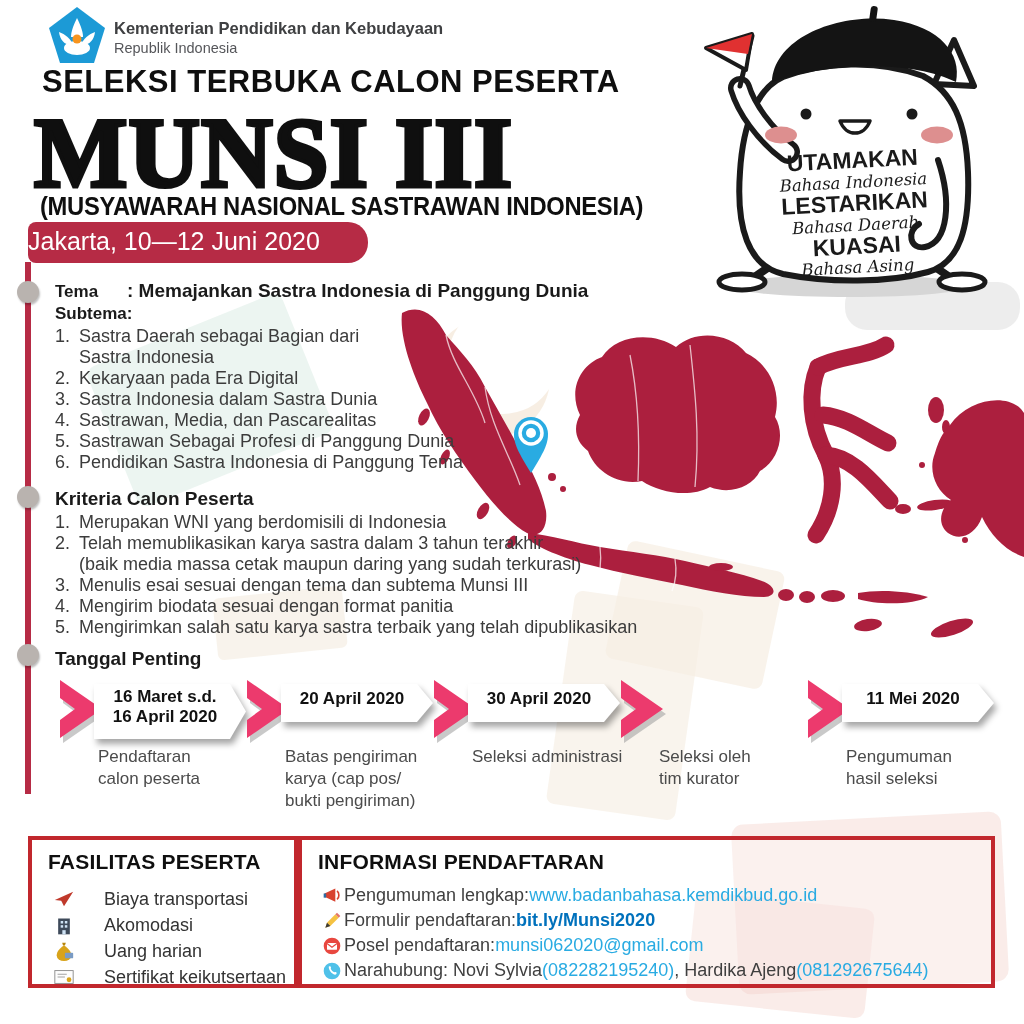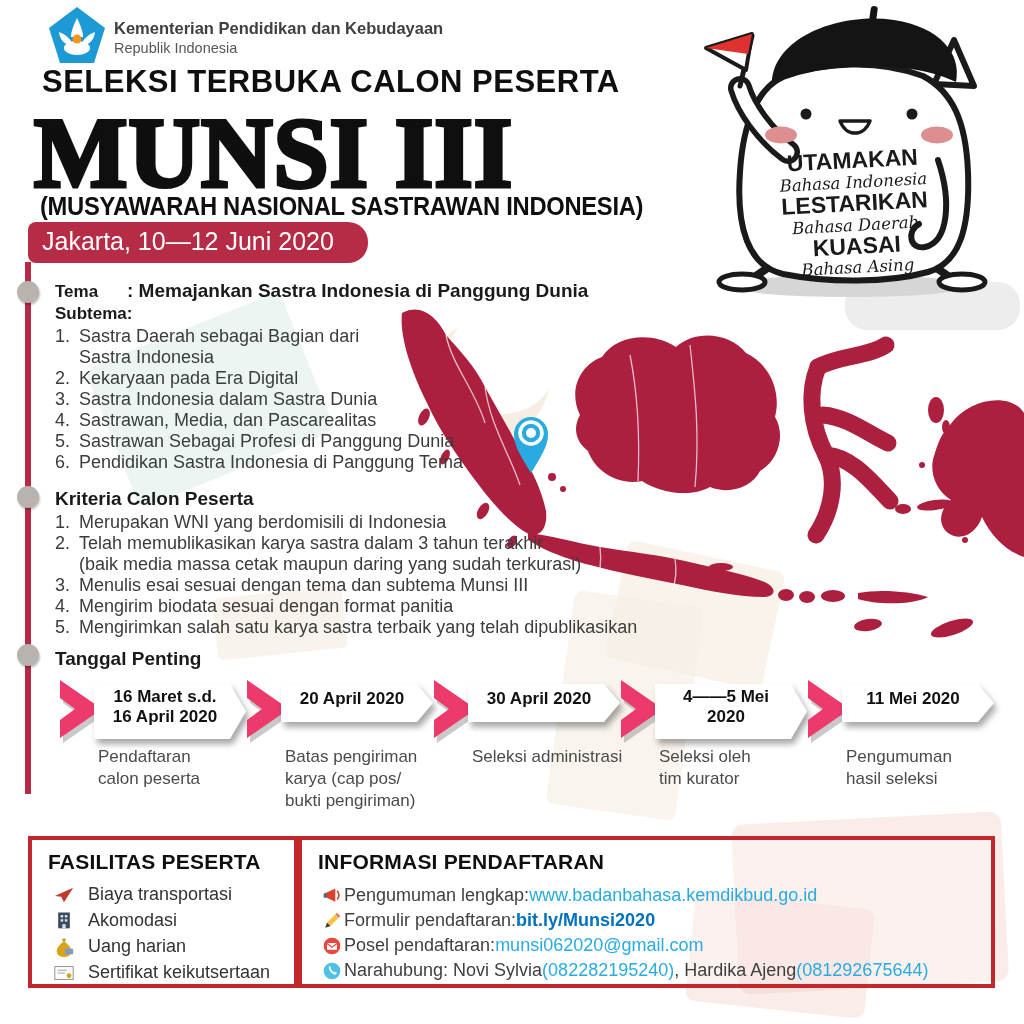--- a/index.html
+++ b/index.html
@@ -38,21 +38,21 @@
   
   .kicker{ position:absolute; left:42px; top:64px; z-index:2; font-size:31px; font-weight:800;
     letter-spacing:.5px; color:#0f0f0f; }
   .main-title{ position:absolute; left:34px; top:84px; z-index:2; font-family:"Liberation Serif", serif;
     font-weight:bold; font-size:99px; line-height:1.05; color:#0f0f0f;
     -webkit-text-stroke:4px #0f0f0f; letter-spacing:1px;margin-top:17px; }
   .subtitle{ position:absolute; left:40px; top:192px; z-index:2; font-size:25px; font-weight:800;
     letter-spacing:-0.3px; transform:scaleX(.95); transform-origin:left; color:#0f0f0f; }
   .banner{ position:absolute; left:28px; top:222px; z-index:2; height:41px; min-width:340px;
     background:#b62b45; color:#fff; border-radius:8px 20px 20px 8px;
-    font-size:25px; display:flex; align-items:center; padding:0 24px 2px 14px; }
+    font-size:25px; display:flex; align-items:center; padding:0 24px 2px 0; }
 
   
   .rail{ position:absolute; left:25px; top:262px; width:6px; height:532px; background:#b62b45; z-index:1; }
   .rail-dot{ position:absolute; left:17px; width:22px; height:22px; border-radius:50%;
     background:#b9b3af; box-shadow:1px 2px 2px rgba(0,0,0,.25); z-index:2; }
 
   
   .sec{ position:absolute; z-index:3; }
   .tema-line{ left:55px; top:280px; font-size:19px; font-weight:bold; }
   .tema-line .tema-label{ display:inline-block; width:72px; font-size:17px; }
@@ -78,21 +78,21 @@
   .milestone .desc{ position:absolute; left:38px; top:70px; width:160px;
     font-size:17px; color:#4b4b4b; line-height:22px; white-space:pre-line; }
 
   
   .bbox{ position:absolute; top:836px; height:152px; border:4px solid #c1272d; z-index:3;
     background:rgba(255,255,255,.25); }
   .box-fasilitas{ left:28px; width:270px; }
   .box-informasi{ left:298px; width:697px; }
   .bbox h2{ font-size:21px; font-weight:800; color:#0f0f0f; margin:10px 0 0 16px; letter-spacing:.2px; }
   .f-rows{ margin:10px 0 0 20px; }
-  .f-row{ display:flex; align-items:flex-start; gap:12px; height:26px; }
+  .f-row{ display:flex; align-items:flex-end; gap:28px; height:26px; }
   .f-row .lbl{ font-size:18px; color:#333; }
   .i-rows{ margin:9px 0 0 18px; }
   .i-row{ display:flex; align-items:center; height:25px; font-size:18px; color:#3f3f3f; }
   .link-light{ color:#29abe2; text-decoration:none; }
   .link-bold{ color:#0071bc; font-weight:bold; text-decoration:none; }
   .phone-num{ color:#29abe2; }
   .icon-cell{ width:24px; display:flex; justify-content:center; }
 
   
   .mascot{ position:absolute; left:688px; top:2px; z-index:2; }
@@ -297,23 +297,20 @@
           <div class="ribbon">30 April 2020</div>
         </div>
         <div class="desc">Seleksi administrasi</div>
       </div>
 
       <div class="milestone" style="left: 621px;">
         <svg class="chev" width="46" height="64" viewBox="0 0 46 64">
           <path d="M3,5 L45,34 L3,63 L3,45 L18,34 L3,23 Z" fill="#9c9c9c" opacity="0.55"></path>
           <path d="M0,0 L42,29 L0,58 L0,40 L15,29 L0,18 Z" fill="#ec3a6d"></path>
         </svg>
-        <div class="ribbon-wrap">
-          <div class="ribbon">4——5 Mei 2020</div>
-        </div>
         <div class="desc">Seleksi oleh
 tim kurator</div>
       </div>
 
       <div class="milestone" style="left: 808px;">
         <svg class="chev" width="46" height="64" viewBox="0 0 46 64">
           <path d="M3,5 L45,34 L3,63 L3,45 L18,34 L3,23 Z" fill="#9c9c9c" opacity="0.55"></path>
           <path d="M0,0 L42,29 L0,58 L0,40 L15,29 L0,18 Z" fill="#ec3a6d"></path>
         </svg>
         <div class="ribbon-wrap">

